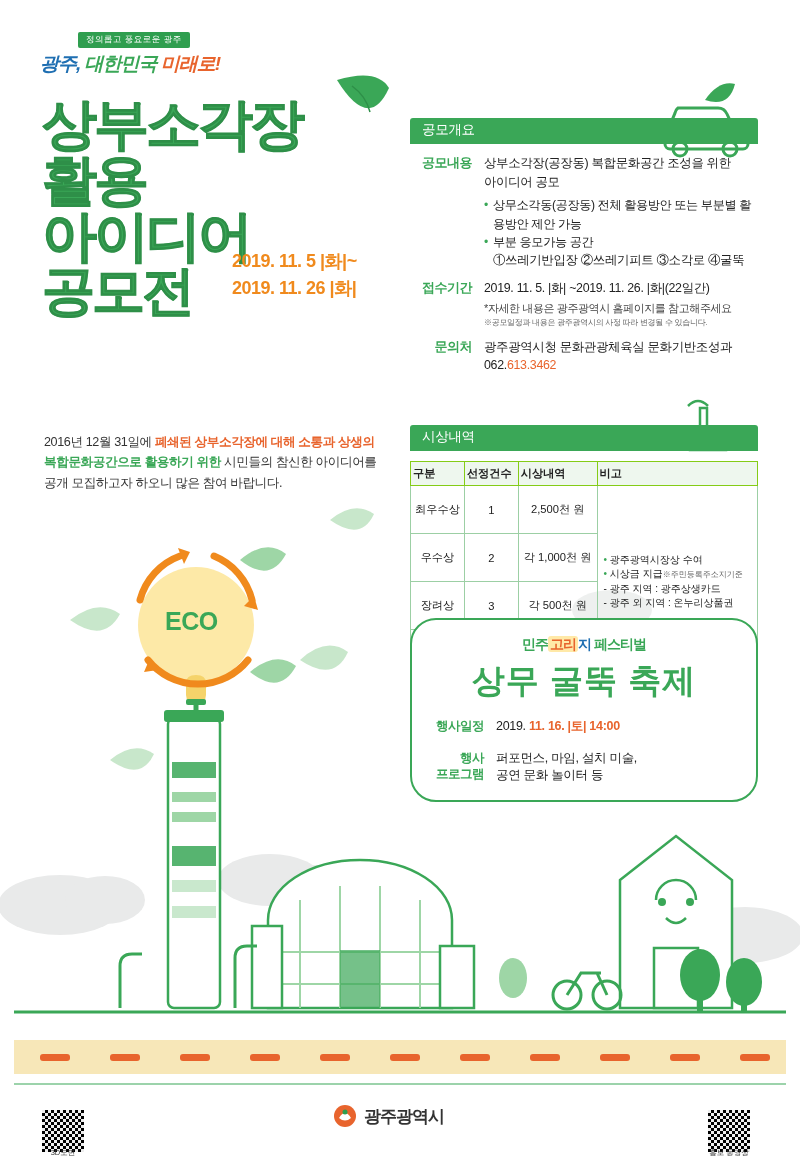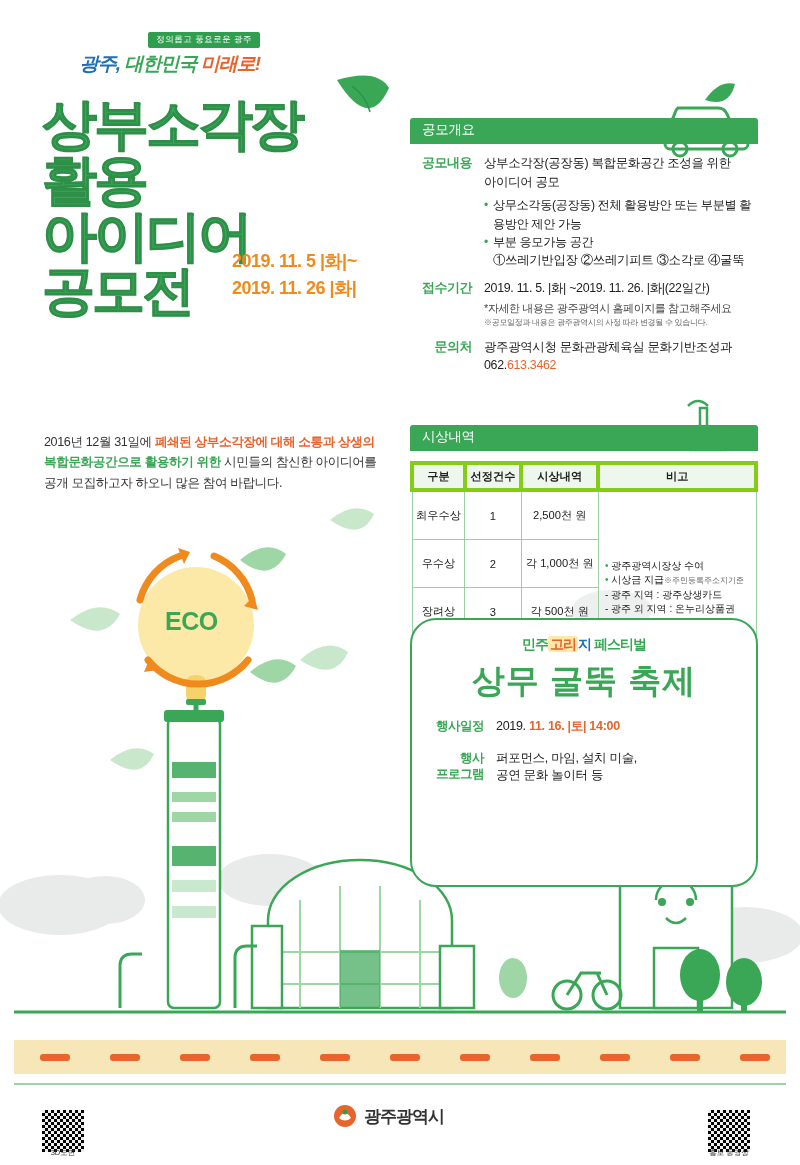--- a/index.html
+++ b/index.html
@@ -17,21 +17,21 @@
     position: absolute;
     left: 0; top: 0;
     width: 800px; height: 1165px;
     background: #ffffff;
     overflow: hidden;
   }
   
   .bg-layer { position: absolute; left: 0; top: 0; width: 800px; height: 1165px; pointer-events: none; }
 
   
-  .logo-block { position: absolute; left: 40px; top: 28px; width: 220px; text-align: right; }
+  .logo-block { position: absolute; left: 40px; top: 28px; width: 220px; }
   .logo-tag {
     display: inline-block;
     background: #2f9e4f; color: #fff;
     font-size: 8.5px; letter-spacing: .5px;
     padding: 2px 8px; border-radius: 2px;
     margin-left: 38px;
   }
   .logo-main {
     margin-top: 3px;
     font-size: 19px; font-weight: bold;
@@ -86,34 +86,34 @@
   .phone { font-weight: normal; }
   .phone .num { color: #e8642d; }
 
   
   .award-wrap { position: absolute; left: 410px; top: 425px; width: 348px; }
   table.award {
     width: 100%; border-collapse: collapse; margin-top: 8px;
     font-size: 11.2px; color: #222;
   }
   table.award th {
-    background: #eef7ee; border: 4px solid #84cc16;
-    font-weight: bold; padding: 4px 2px; text-align: center; color: #222;
+    background: #eef7ee; border: 1px solid #84cc16;
+    font-weight: bold; padding: 4px 2px; text-align: left; color: #222;
   }
   table.award td {
     border: 1px solid #9ccfa4; padding: 16px 2px; text-align: center;
   }
   table.award td.note { text-align: left; padding-left: 6px; font-size: 10px; line-height: 1.45; }
   table.award td.note .b::before { content: "• "; color: #3aa757; }
   table.award td.note .d { display: block; }
   .note-small { font-size: 8px; color: #666; }
 
   
   .festival {
-    position: absolute; left: 410px; top: 618px; width: 348px; height: 269px;
+    position: absolute; left: 410px; top: 618px; width: 348px; height: 184px;
     border: 2.5px solid #3aa757; border-radius: 26px;
     background: #fff;
   }
   .fest-kicker {
     text-align: center; margin-top: 16px;
     font-size: 14px; font-weight: bold; letter-spacing: -1px;
   }
   .fest-kicker .c1 { color: #3aa757; }
   .fest-kicker .c2 { color: #e8642d; background: #ffe9a8; padding: 0 2px; border-radius: 3px; }
   .fest-kicker .c3 { color: #1f6fb2; }

